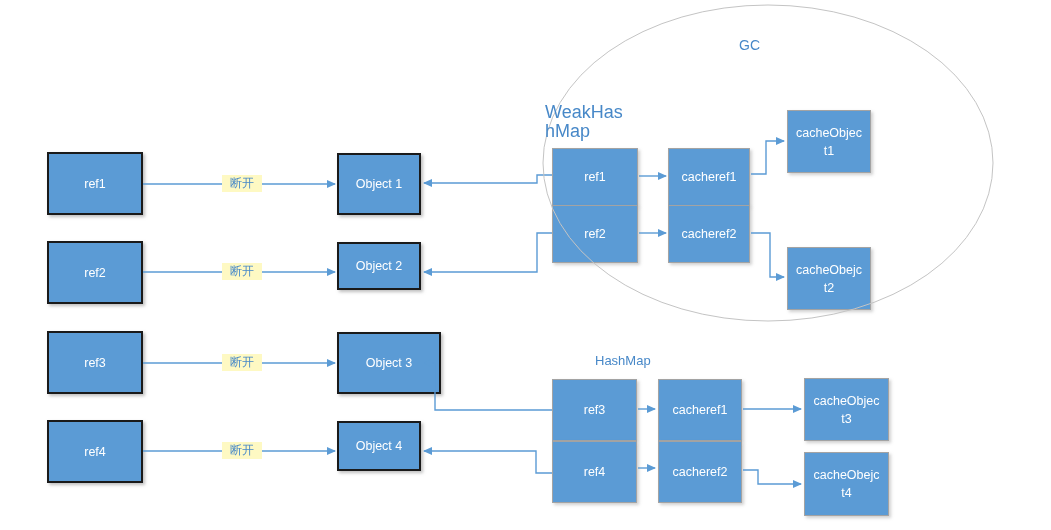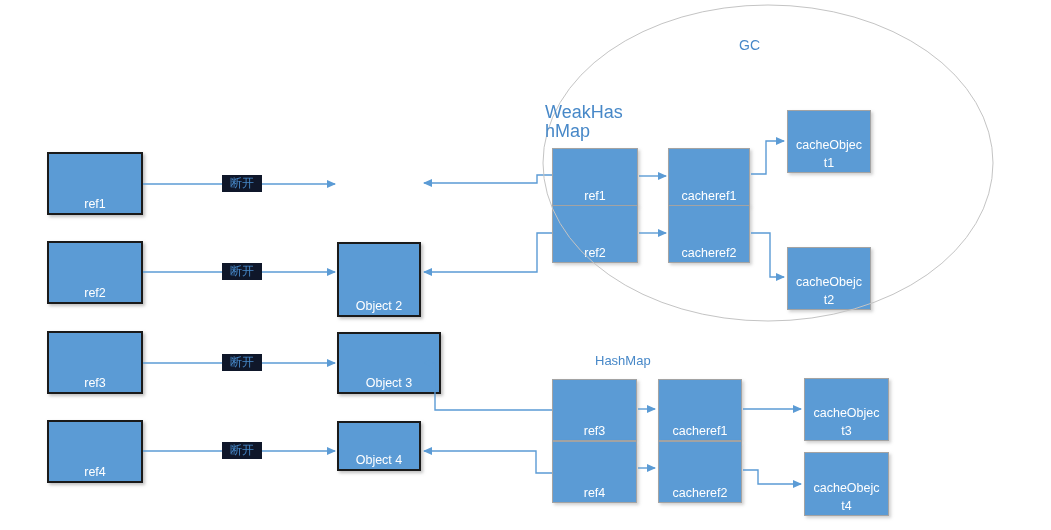--- a/index.html
+++ b/index.html
@@ -1,27 +1,27 @@
 <!DOCTYPE html>
 <html><head>
 <meta charset="utf-8">
 <style>
   html,body{margin:0;padding:0;background:#fff;}
   .canvas{position:relative;width:1051px;height:530px;background:#ffffff;overflow:hidden;
           font-family:"Liberation Sans",sans-serif;}
   .box{position:absolute;background:#5b9bd5;display:flex;flex-direction:column;align-items:center;
-       justify-content:flex-end;color:#ffffff;font-size:12.5px;box-sizing:border-box;text-align:center;
+       justify-content:center;color:#ffffff;font-size:12.5px;box-sizing:border-box;text-align:center;
        line-height:18px;}
   .dark{border:2px solid #1a1a1a;box-shadow:2px 2px 3px rgba(130,130,130,.5);}
   .light{border:1px solid #a3a3a3;box-shadow:2px 2px 3px rgba(150,150,150,.45);}
   .blue-label{position:absolute;color:#4788c8;text-align:left;}
   .map-title{font-size:18px;line-height:19px;}
   .hash-title{font-size:13px;}
   .gc-title{font-size:14px;}
-  .disc{position:absolute;color:#4788c8;font-size:12px;line-height:17px;background:#0f172a;
+  .disc{position:absolute;color:#4788c8;font-size:12px;line-height:17px;background:#fef9c3;
         padding:0 2px;text-align:center;width:36px;}
   svg.overlay{position:absolute;left:0;top:0;pointer-events:none;}
 </style>
 </head>
 <body>
 
 <div class="canvas">
 
   <div class="box dark" style="left:47px;top:152px;width:96px;height:63px">
       <span>ref1</span>
@@ -29,21 +29,24 @@
   <div class="box dark" style="left:47px;top:241px;width:96px;height:63px">
       <span>ref2</span>
     </div>
   <div class="box dark" style="left:47px;top:331px;width:96px;height:63px">
       <span>ref3</span>
     </div>
   <div class="box dark" style="left:47px;top:420px;width:96px;height:63px">
       <span>ref4</span>
     </div>
 
-  <div class="box dark" style="left:337px;top:242px;width:84px;height:75px">
+  <div class="box dark" style="left:337px;top:153px;width:84px;height:62px">
+      <span>Object 1</span>
+    </div>
+  <div class="box dark" style="left:337px;top:242px;width:84px;height:48px">
       <span>Object 2</span>
     </div>
   <div class="box dark" style="left:337px;top:332px;width:104px;height:62px">
       <span>Object 3</span>
     </div>
   <div class="box dark" style="left:337px;top:421px;width:84px;height:50px">
       <span>Object 4</span>
     </div>
 
   <div class="box light" style="left:552px;top:148px;width:86px;height:58px">

